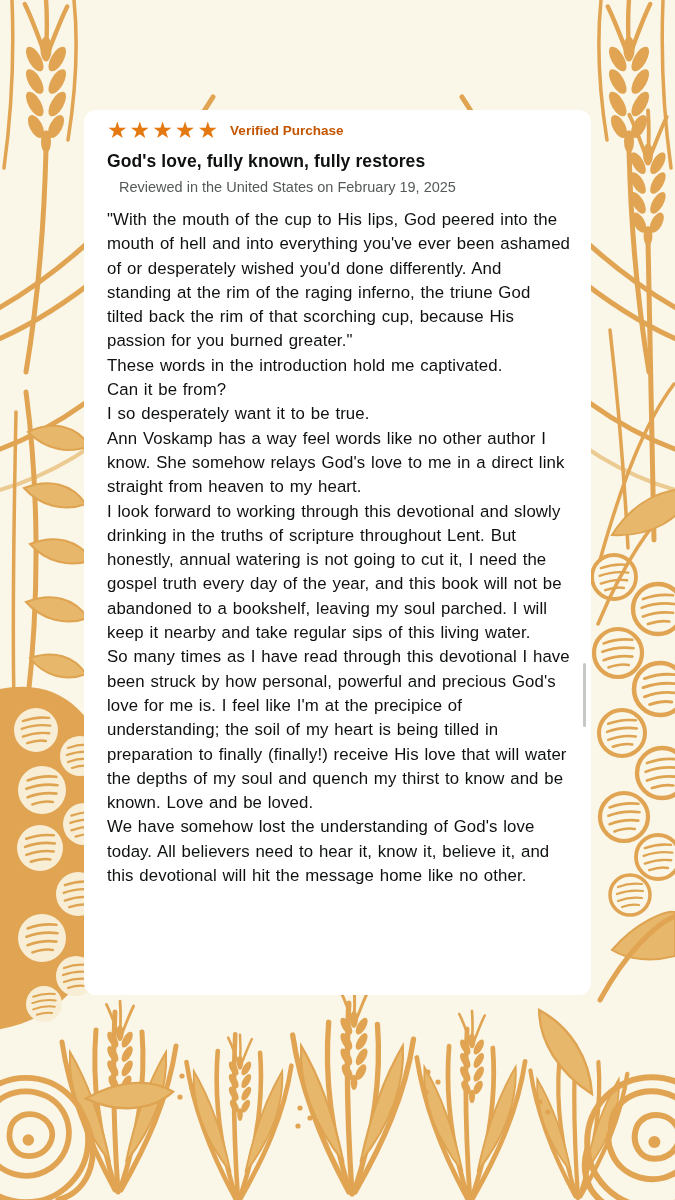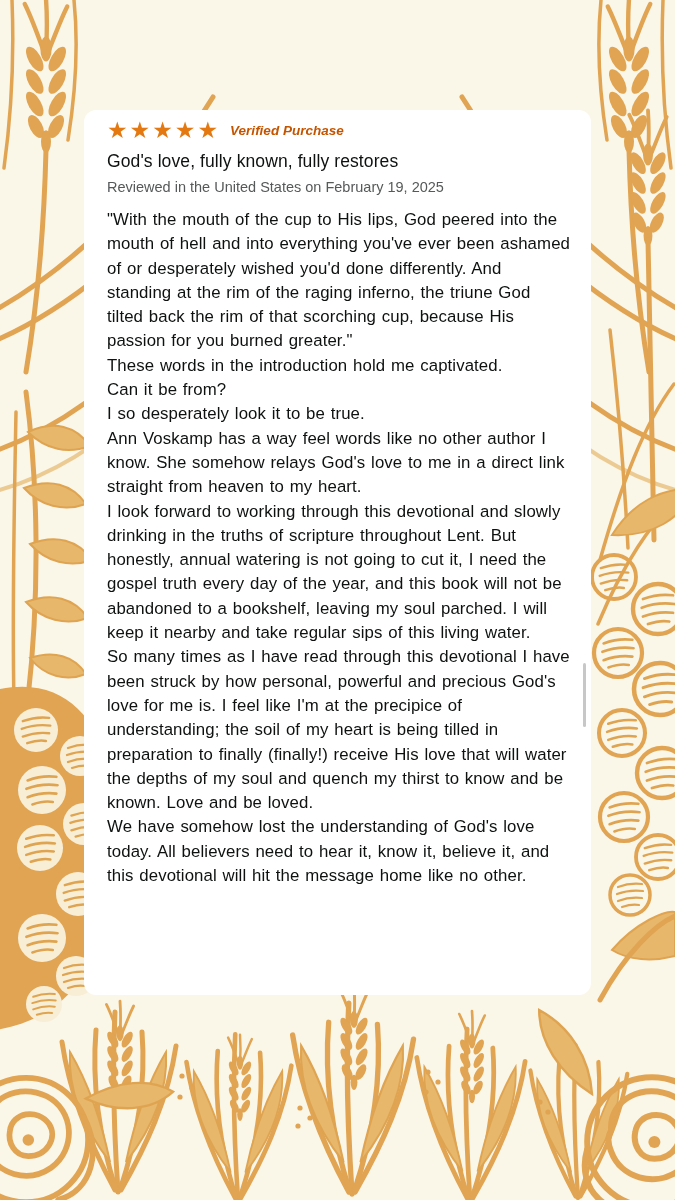--- a/index.html
+++ b/index.html
@@ -16,23 +16,23 @@
   .hat{fill:none;stroke:#DFA451;stroke-width:2.2;stroke-linecap:round;}
 
   
   .review-card{
     position:absolute;left:84px;top:110px;width:507px;height:885px;
     background:#FFFFFF;border-radius:12px;box-sizing:border-box;
     padding:6px 22px 10px 23px;overflow:hidden;
   }
   .stars-row{display:flex;align-items:center;height:28px;}
   .stars{font-size:23px;line-height:23px;color:#E47911;letter-spacing:2px;font-family:"DejaVu Sans",sans-serif;}
-  .verified{font-size:13.5px;font-weight:700;color:#C45500;margin-left:10px;position:relative;top:0px;font-style:italic;}
-  .review-title{font-size:17.5px;font-weight:400;color:#0F1111;margin:7px 0 3px 0;letter-spacing:0.1px;}
-  .meta{font-size:14.5px;color:#565959;line-height:24px;}
+  .verified{font-size:13.5px;font-weight:700;color:#C45500;margin-left:10px;position:relative;top:0px;}
+  .review-title{font-size:17.5px;font-weight:700;color:#0F1111;margin:7px 0 3px 0;letter-spacing:0.1px;}
+  .meta{font-size:14.5px;color:#565959;line-height:24px;margin-left:12px;}
   .review-body{margin-top:9px;width:464px;font-size:16.8px;line-height:24.3px;color:#0F1111;letter-spacing:0.1px;word-spacing:1px;}
   .review-body p{margin:0;padding:0;}
 
   
   .scrollbar-thumb{
     position:absolute;left:583px;top:663px;width:3px;height:64px;
     background:#C7C7C7;border-radius:2px;
   }
 </style>
 </head>
@@ -183,21 +183,21 @@
     <div class="stars-row">
       <span class="stars">★★★★★</span>
       <span class="verified">Verified Purchase</span>
     </div>
     <h2 class="review-title">God's love, fully known, fully restores</h2>
     <div class="meta">Reviewed in the United States on February 19, 2025</div>
     <div class="review-body">
       <p>"With the mouth of the cup to His lips, God peered into the mouth of hell and into everything you've ever been ashamed of or desperately wished you'd done differently. And standing at the rim of the raging inferno, the triune God tilted back the rim of that scorching cup, because His passion for you burned greater."</p>
       <p>These words in the introduction hold me captivated.</p>
       <p>Can it be from?</p>
-      <p>I so desperately look it to be true.</p>
+      <p>I so desperately want it to be true.</p>
       <p>Ann Voskamp has a way feel words like no other author I know. She somehow relays God's love to me in a direct link straight from heaven to my heart.</p>
       <p>I look forward to working through this devotional and slowly drinking in the truths of scripture throughout Lent. But honestly, annual watering is not going to cut it, I need the gospel truth every day of the year, and this book will not be abandoned to a bookshelf, leaving my soul parched. I will keep it nearby and take regular sips of this living water.</p>
       <p>So many times as I have read through this devotional I have been struck by how personal, powerful and precious God's love for me is. I feel like I'm at the precipice of understanding; the soil of my heart is being tilled in preparation to finally (finally!) receive His love that will water the depths of my soul and quench my thirst to know and be known. Love and be loved.</p>
       <p>We have somehow lost the understanding of God's love today. All believers need to hear it, know it, believe it, and this devotional will hit the message home like no other.</p>
     </div>
   </section>
 
   <div class="scrollbar-thumb"></div>
 
 </div>

